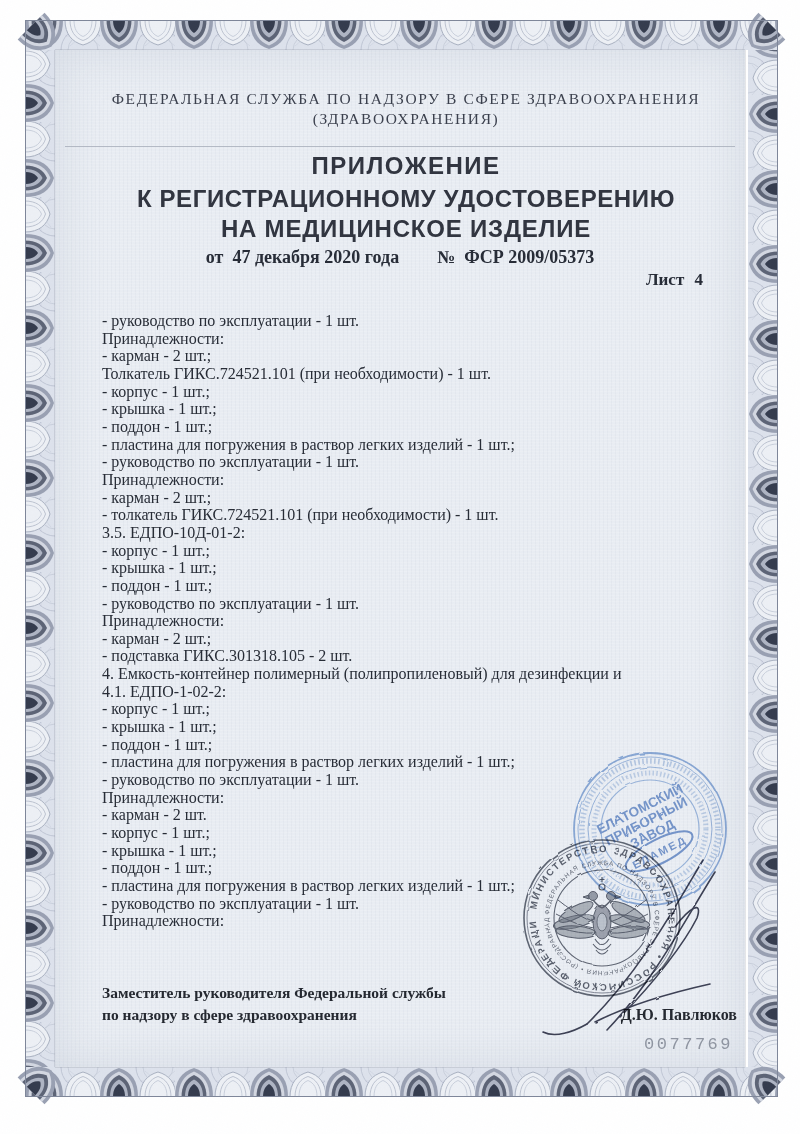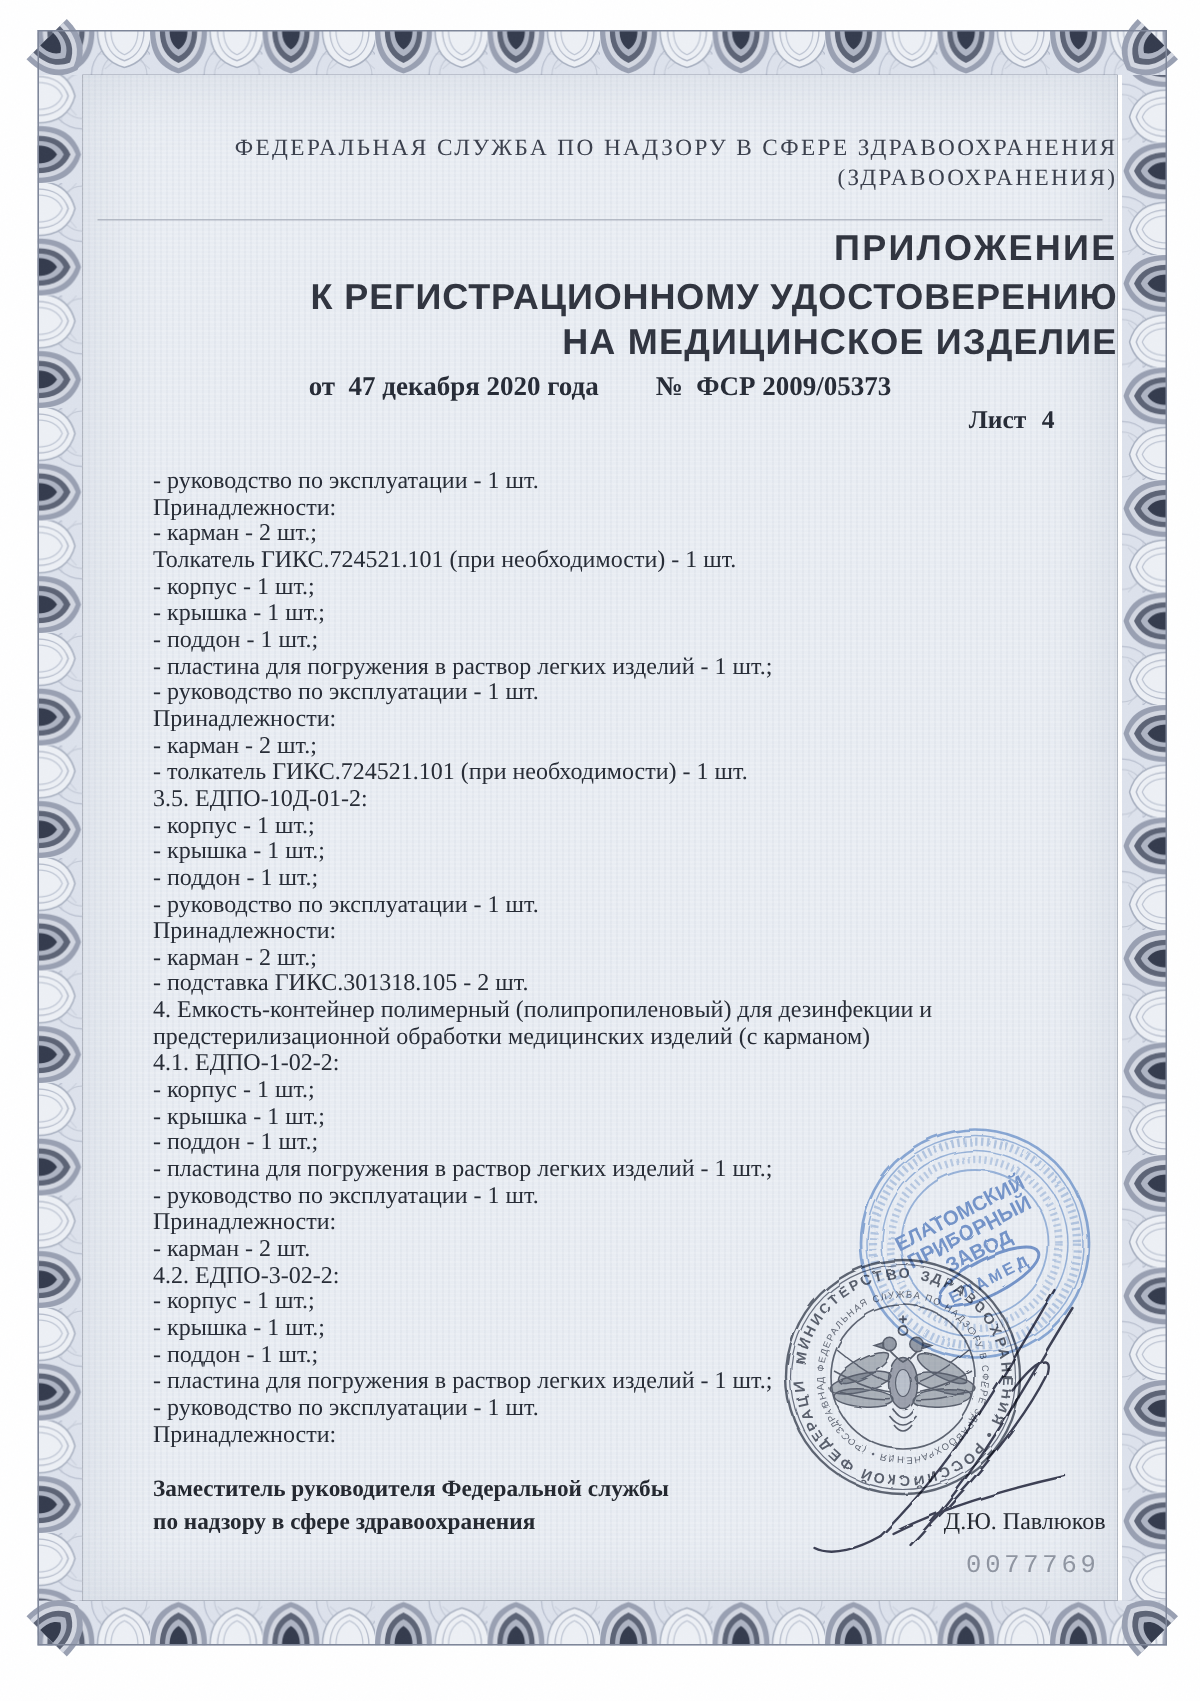--- a/index.html
+++ b/index.html
@@ -5,36 +5,36 @@
   html,body{margin:0;padding:0;background:#ffffff;}
   .page{position:relative;width:800px;height:1134px;background:#ffffff;overflow:hidden;
         font-family:"Liberation Serif",serif;color:#23272e;}
   .frame-svg{position:absolute;left:0;top:0;width:800px;height:1134px;}
   .paper{position:absolute;left:55px;top:50px;width:690px;height:1017px;
          background:#e9edf3;
          background-image:
            repeating-linear-gradient(0deg, rgba(255,255,255,.14) 0 1px, rgba(0,0,0,0) 1px 3px),
            repeating-linear-gradient(90deg, rgba(173,183,199,.10) 0 1px, rgba(0,0,0,0) 1px 4px);
          box-shadow:inset 0 0 46px rgba(150,162,182,.25);}
-  .centered{position:absolute;left:12px;right:0;text-align:right;}
+  .centered{position:absolute;left:12px;right:0;text-align:center;}
   .agency-line{font-size:15.5px;letter-spacing:1.6px;color:#3a3f4c;white-space:pre;}
   .divider{position:absolute;left:10px;right:10px;height:1px;background:#a6acb9;opacity:.8;}
   .title-line{font-family:"Liberation Sans",sans-serif;font-weight:bold;color:#30343f;
               letter-spacing:1.5px;white-space:pre;}
   .t1{font-size:24px;}
   .t2{font-size:24px;letter-spacing:.6px;}
   .t3{font-size:24px;letter-spacing:.8px;}
   .dateline{position:absolute;left:0;right:0;display:flex;justify-content:center;gap:38px;
             font-weight:bold;font-size:18px;color:#262b36;white-space:pre;}
   .sheet{position:absolute;font-weight:bold;font-size:17px;color:#262b36;word-spacing:6px;margin-left:48px;}
   .body-text{position:absolute;left:47px;right:30px;font-size:16px;line-height:17.65px;
              color:#262b35;}
   .body-line{white-space:pre;}
   .sig-line{position:absolute;left:47px;font-weight:bold;font-size:15.5px;color:#23272f;}
-  .sig-name{position:absolute;font-weight:normal;font-size:16px;color:#23272f;padding-left:48px;}
+  .sig-name{position:absolute;font-weight:bold;font-size:16px;color:#23272f;padding-left:48px;}
   .serial{position:absolute;font-family:"Liberation Mono",monospace;font-size:17px;
           letter-spacing:2.5px;color:#8f95a1;}
   .stamp{position:absolute;mix-blend-mode:multiply;}
   .sign-svg{position:absolute;mix-blend-mode:multiply;}
   .noise{position:absolute;left:0;top:0;pointer-events:none;}
 </style>
 </head>
 <body>
 
 <div class="page">
@@ -124,30 +124,28 @@
         <div class="body-line">- толкатель ГИКС.724521.101 (при необходимости) - 1 шт.</div>
         <div class="body-line">3.5. ЕДПО-10Д-01-2:</div>
         <div class="body-line">- корпус - 1 шт.;</div>
         <div class="body-line">- крышка - 1 шт.;</div>
         <div class="body-line">- поддон - 1 шт.;</div>
         <div class="body-line">- руководство по эксплуатации - 1 шт.</div>
         <div class="body-line">Принадлежности:</div>
         <div class="body-line">- карман - 2 шт.;</div>
         <div class="body-line">- подставка ГИКС.301318.105 - 2 шт.</div>
         <div class="body-line">4. Емкость-контейнер полимерный (полипропиленовый) для дезинфекции и</div>
-        <div class="body-line">предстерилизационной обработки медицинских изделий (с карманом)</div>
         <div class="body-line">4.1. ЕДПО-1-02-2:</div>
         <div class="body-line">- корпус - 1 шт.;</div>
         <div class="body-line">- крышка - 1 шт.;</div>
         <div class="body-line">- поддон - 1 шт.;</div>
         <div class="body-line">- пластина для погружения в раствор легких изделий - 1 шт.;</div>
         <div class="body-line">- руководство по эксплуатации - 1 шт.</div>
         <div class="body-line">Принадлежности:</div>
         <div class="body-line">- карман - 2 шт.</div>
-        <div class="body-line">4.2. ЕДПО-3-02-2:</div>
         <div class="body-line">- корпус - 1 шт.;</div>
         <div class="body-line">- крышка - 1 шт.;</div>
         <div class="body-line">- поддон - 1 шт.;</div>
         <div class="body-line">- пластина для погружения в раствор легких изделий - 1 шт.;</div>
         <div class="body-line">- руководство по эксплуатации - 1 шт.</div>
         <div class="body-line">Принадлежности:</div>
       </div>
 
     <div class="sig-line" style="top:934px">Заместитель руководителя Федеральной службы</div>
     <div class="sig-line" style="top:956px">по надзору в сфере здравоохранения</div>

